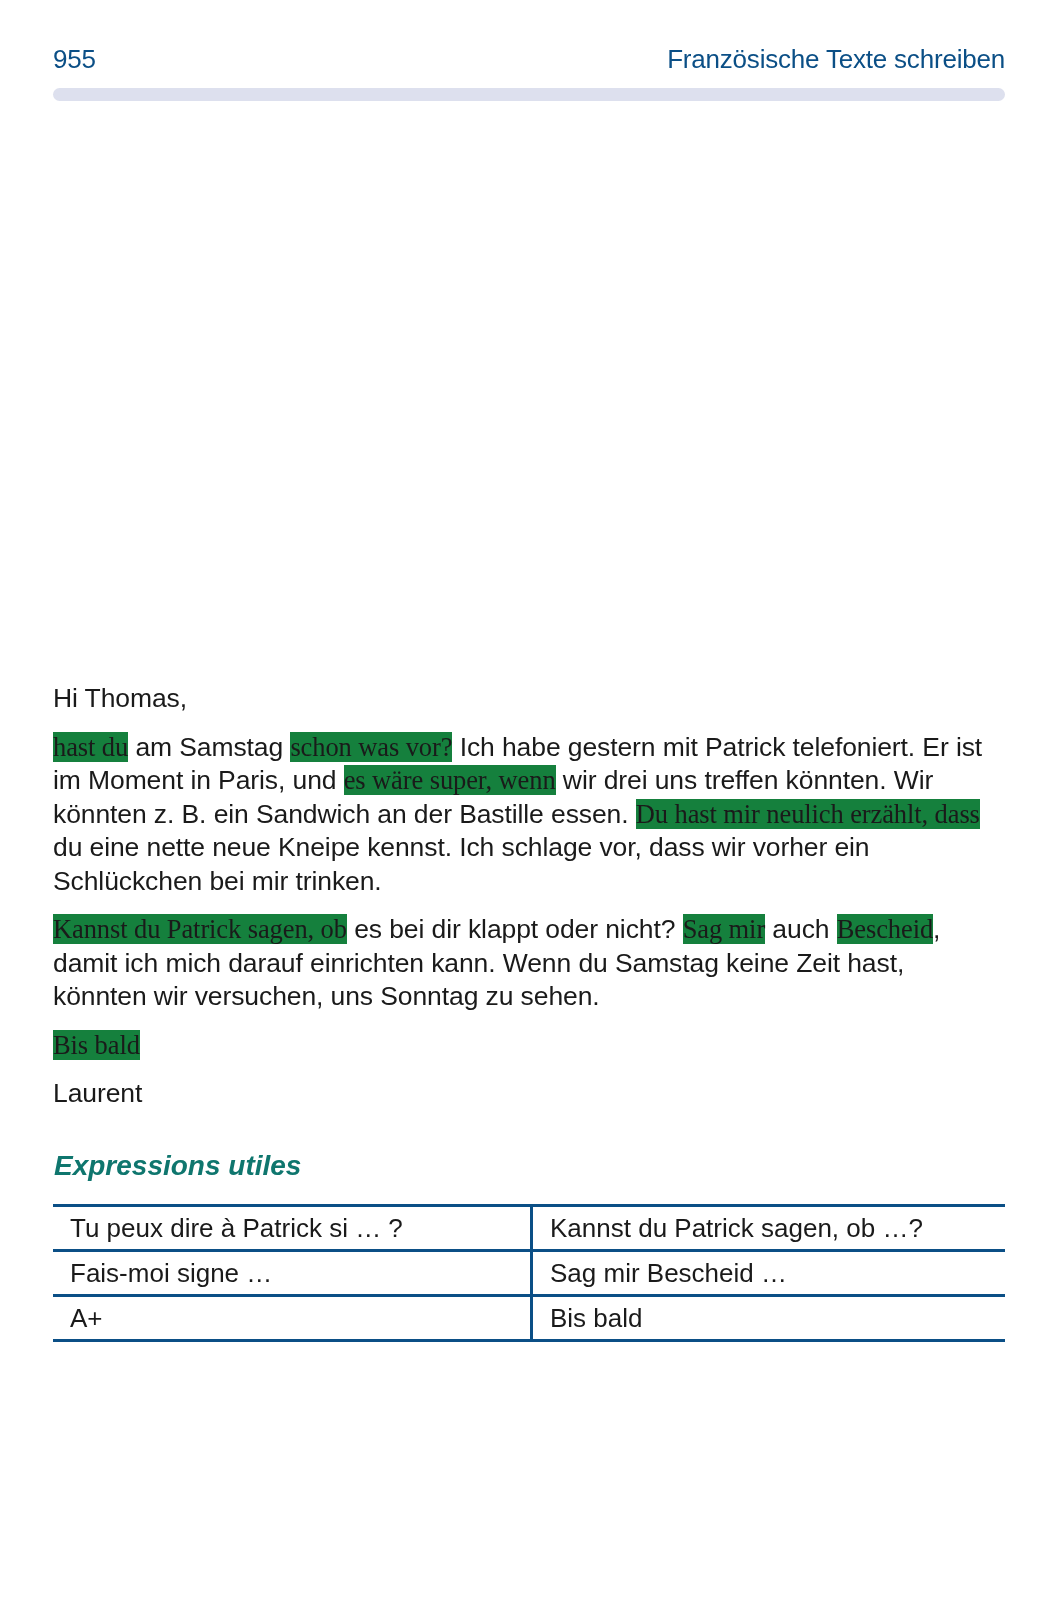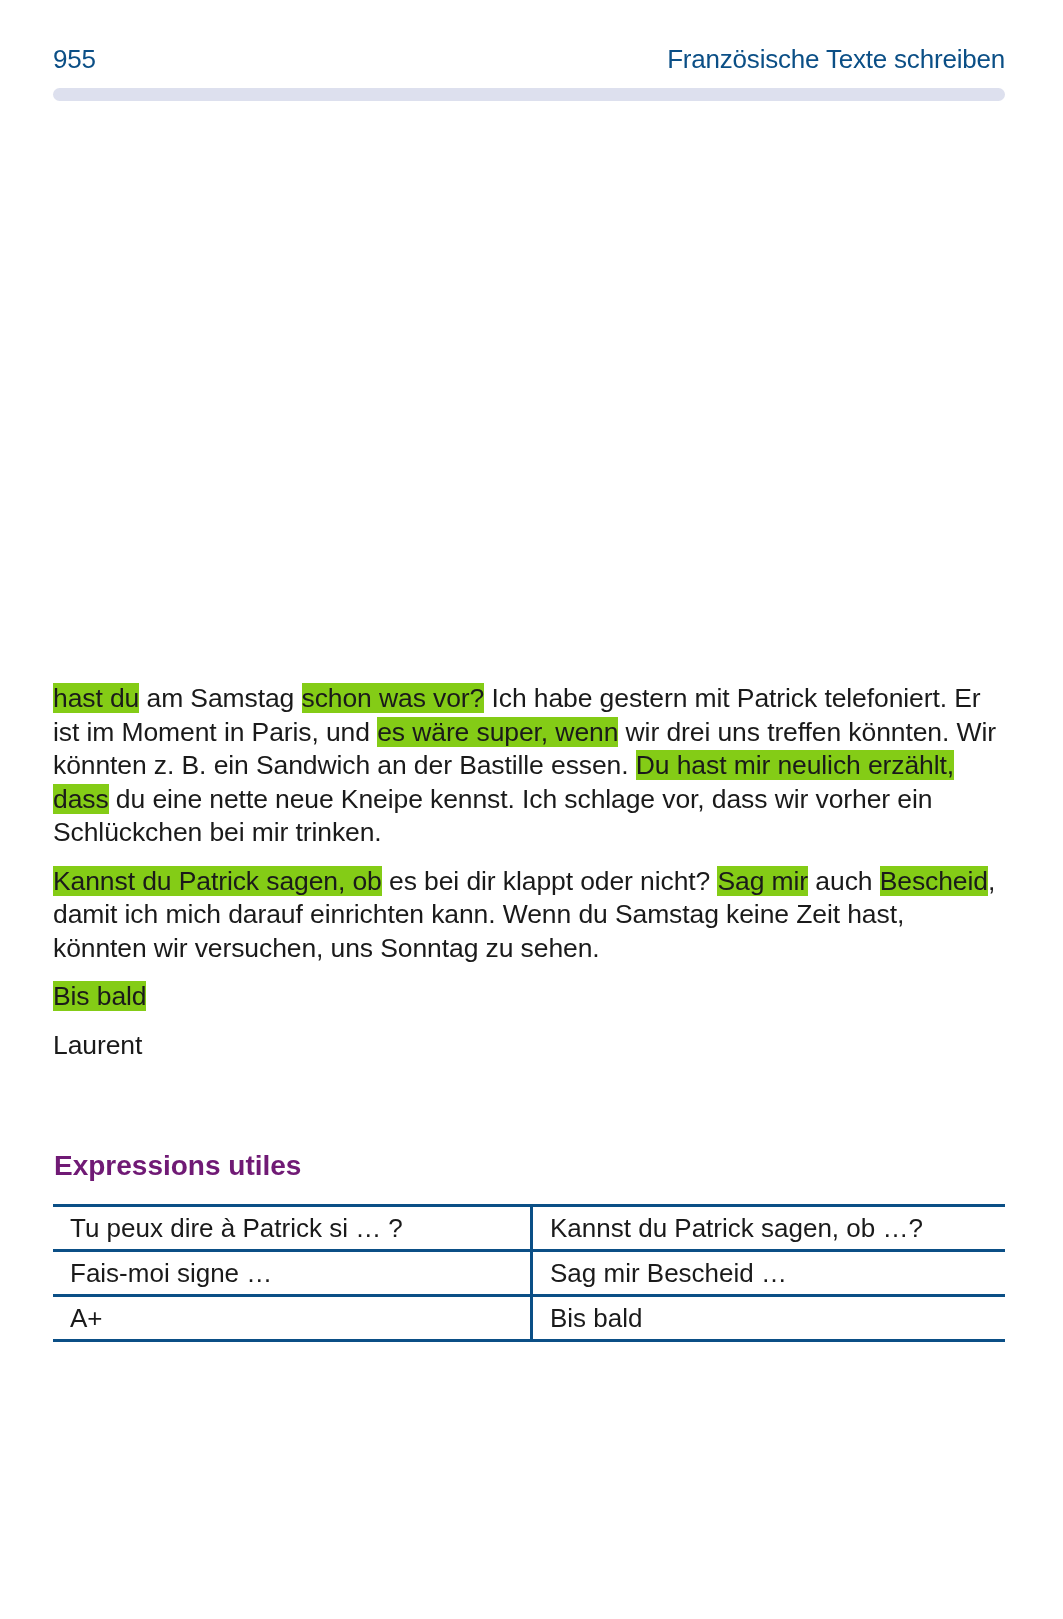--- a/index.html
+++ b/index.html
@@ -15,24 +15,24 @@
     }
     .header-bar {
       position: absolute; left: 53px; top: 88px; width: 952px; height: 13px;
       background: #dde0ee; border-radius: 7px;
     }
     .letter {
       position: absolute; left: 53px; top: 682px; width: 952px;
       font-size: 26.5px; line-height: 33.5px; letter-spacing: -0.1px;
     }
     .letter p { margin: 0 0 15px 0; }
-    .hl { background: #84cc16; }
+    .hl { background: #15803d; font-family: Liberation Serif, serif; }
     .heading {
       position: absolute; left: 54px; top: 1150px;
-      font-size: 28px; font-weight: bold; color: #701a75;
+      font-size: 28px; font-weight: bold; color: #0f766e; font-style: italic;
     }
     table.expr {
       position: absolute; left: 53px; top: 1204px; width: 952px;
       border-collapse: collapse; font-size: 26px;
     }
     table.expr td {
       height: 42px; padding: 0 0 0 17px; vertical-align: middle;
       border-top: 3px solid #0b4f86; border-bottom: 3px solid #0b4f86;
       white-space: nowrap;
     }
@@ -41,20 +41,21 @@
 </head>
 <body>
 
 <div class="header">
   <span>955</span>
   <span>Französische Texte schreiben</span>
 </div>
 <div class="header-bar"></div>
 
 <div class="letter">
+  <p>Hi Thomas,</p>
   <p><span class="hl">hast du</span><span> am Samstag </span><span class="hl">schon was vor?</span><span> Ich habe gestern mit Patrick telefoniert. Er ist im Moment in Paris, und </span><span class="hl">es wäre super, wenn</span><span> wir drei uns treffen könnten. Wir könnten z. B. ein Sandwich an der Bastille essen. </span><span class="hl">Du hast mir neulich erzählt, dass</span><span> du eine nette neue Kneipe kennst. Ich schlage vor, dass wir vorher ein Schlückchen bei mir trinken.</span></p>
   <p><span class="hl">Kannst du Patrick sagen, ob</span><span> es bei dir klappt oder nicht? </span><span class="hl">Sag mir</span><span> auch </span><span class="hl">Bescheid</span><span>, damit ich mich darauf einrichten kann. Wenn du Samstag keine Zeit hast, könnten wir versuchen, uns Sonntag zu sehen.</span></p>
   <p><span class="hl">Bis bald</span></p>
   <p>Laurent</p>
 </div>
 
 <div class="heading">Expressions utiles</div>
 
 <table class="expr">
   <tbody>

